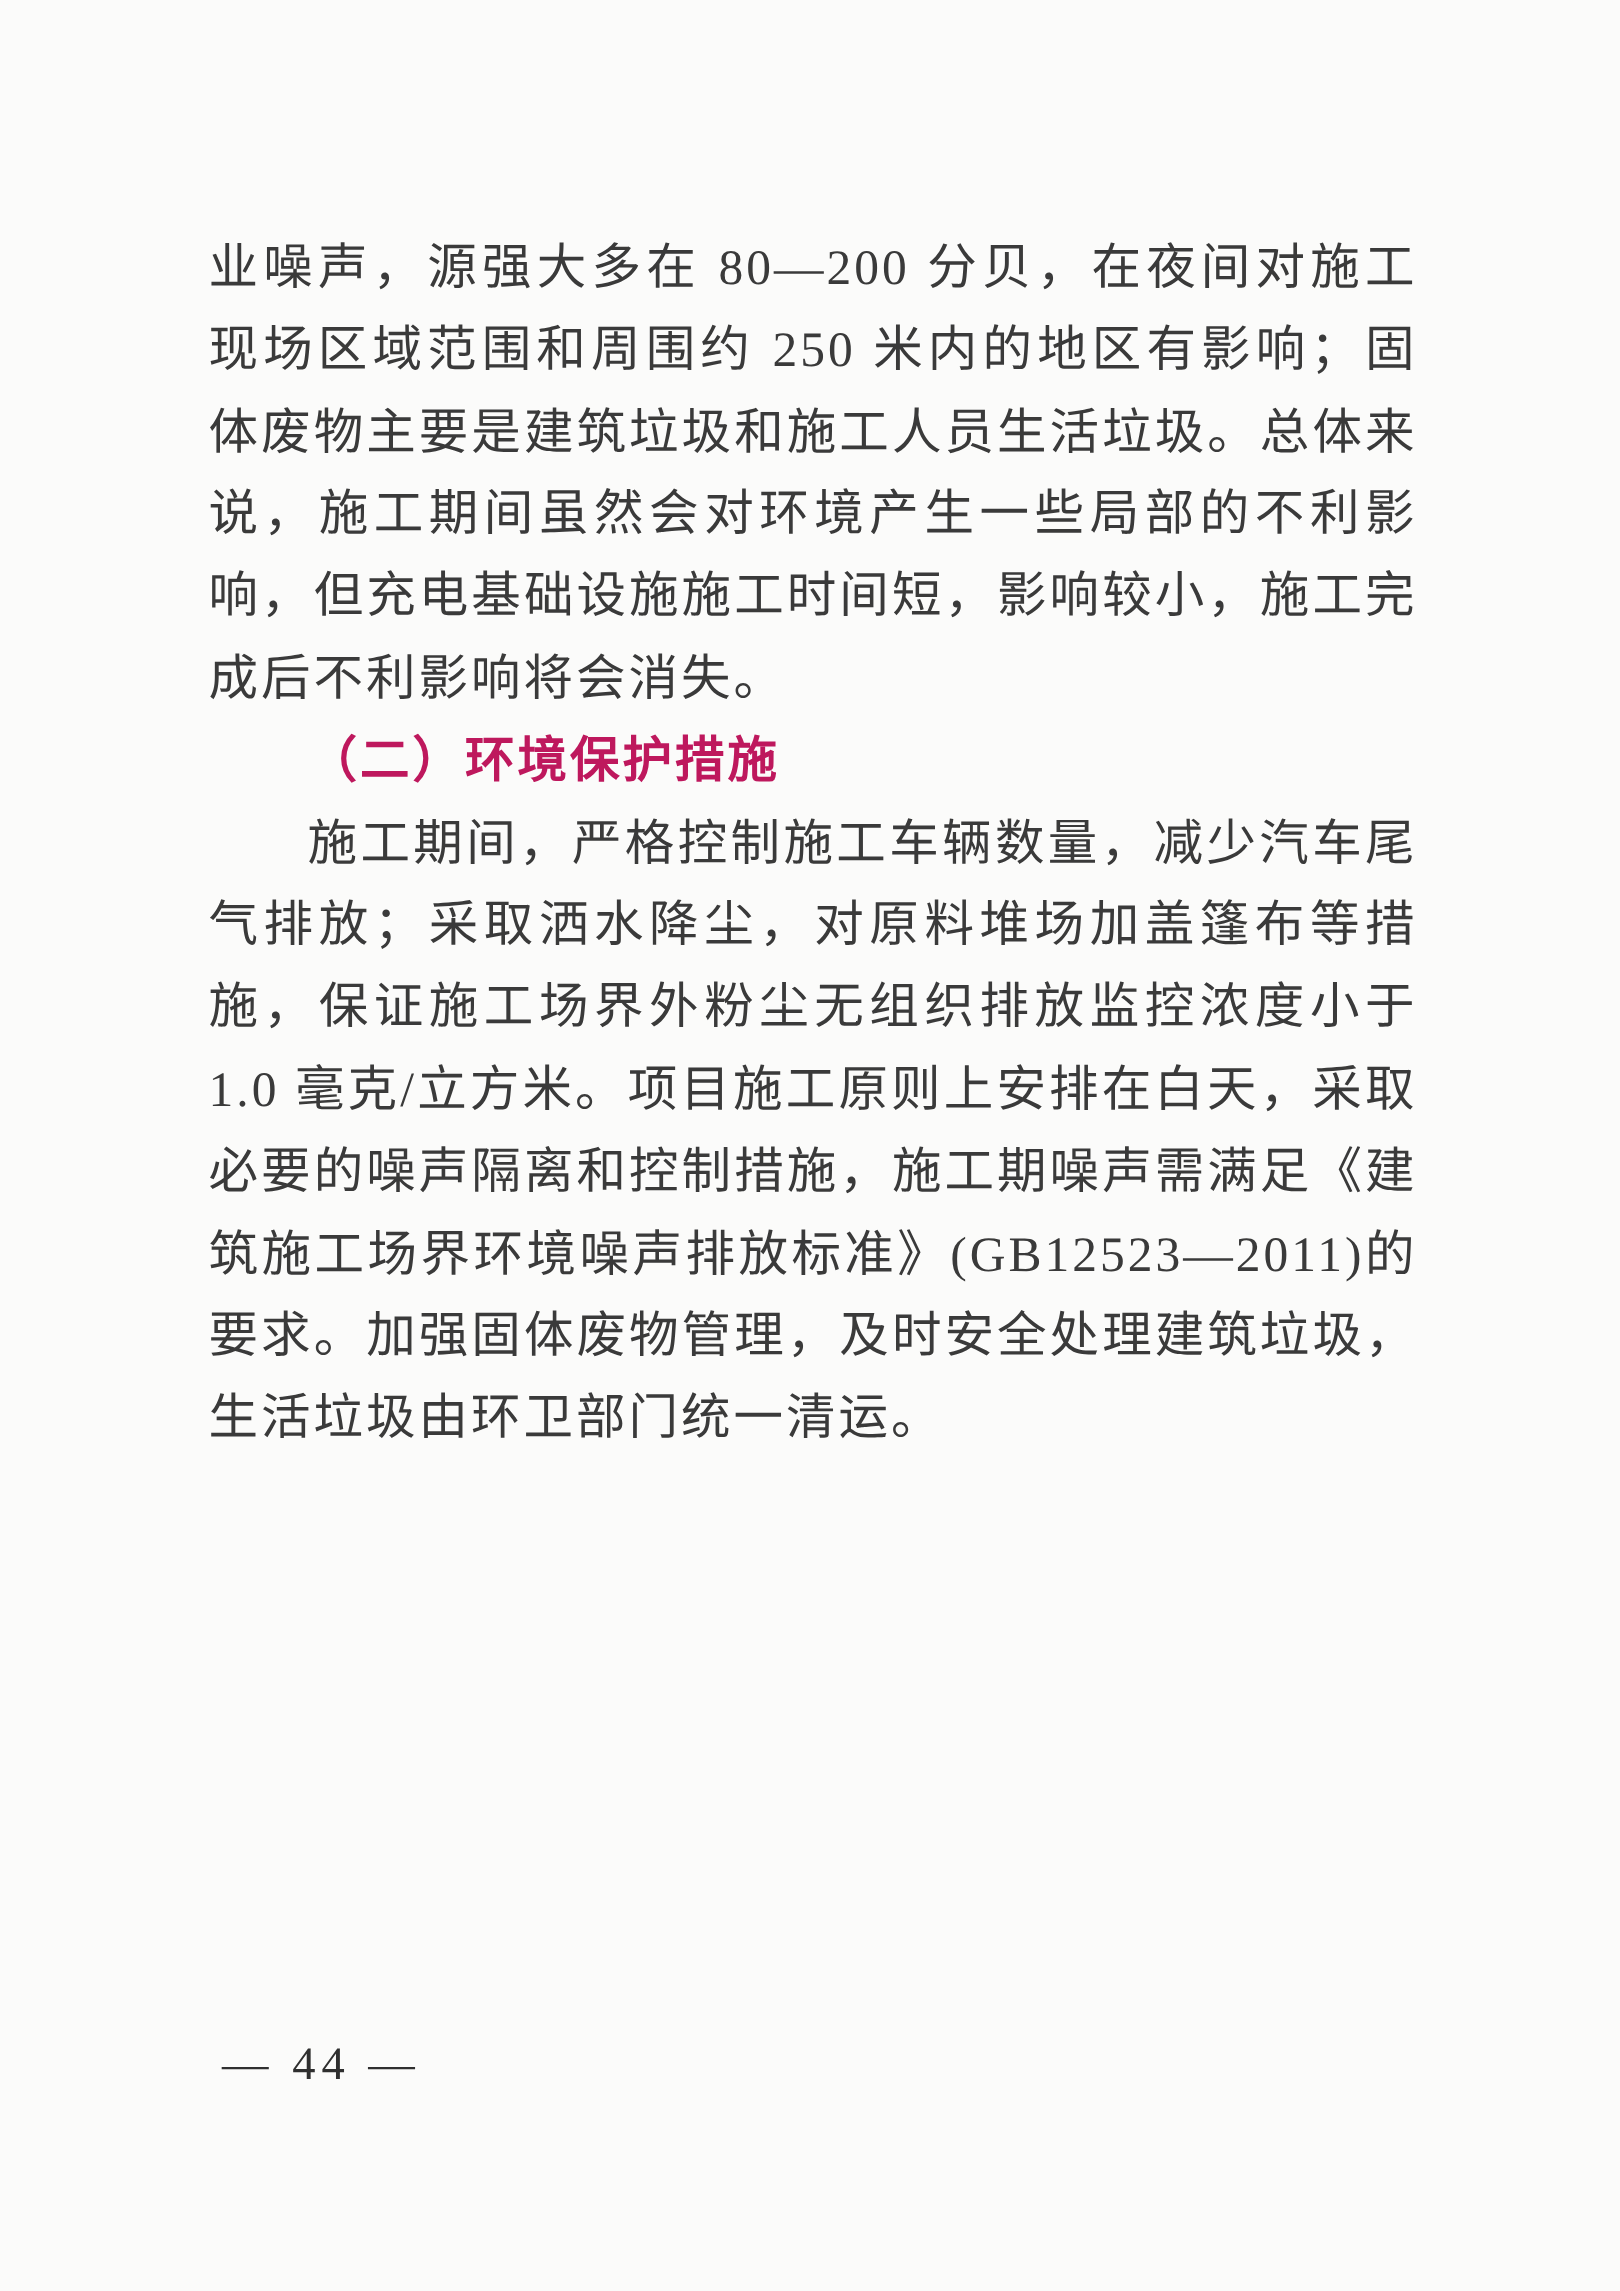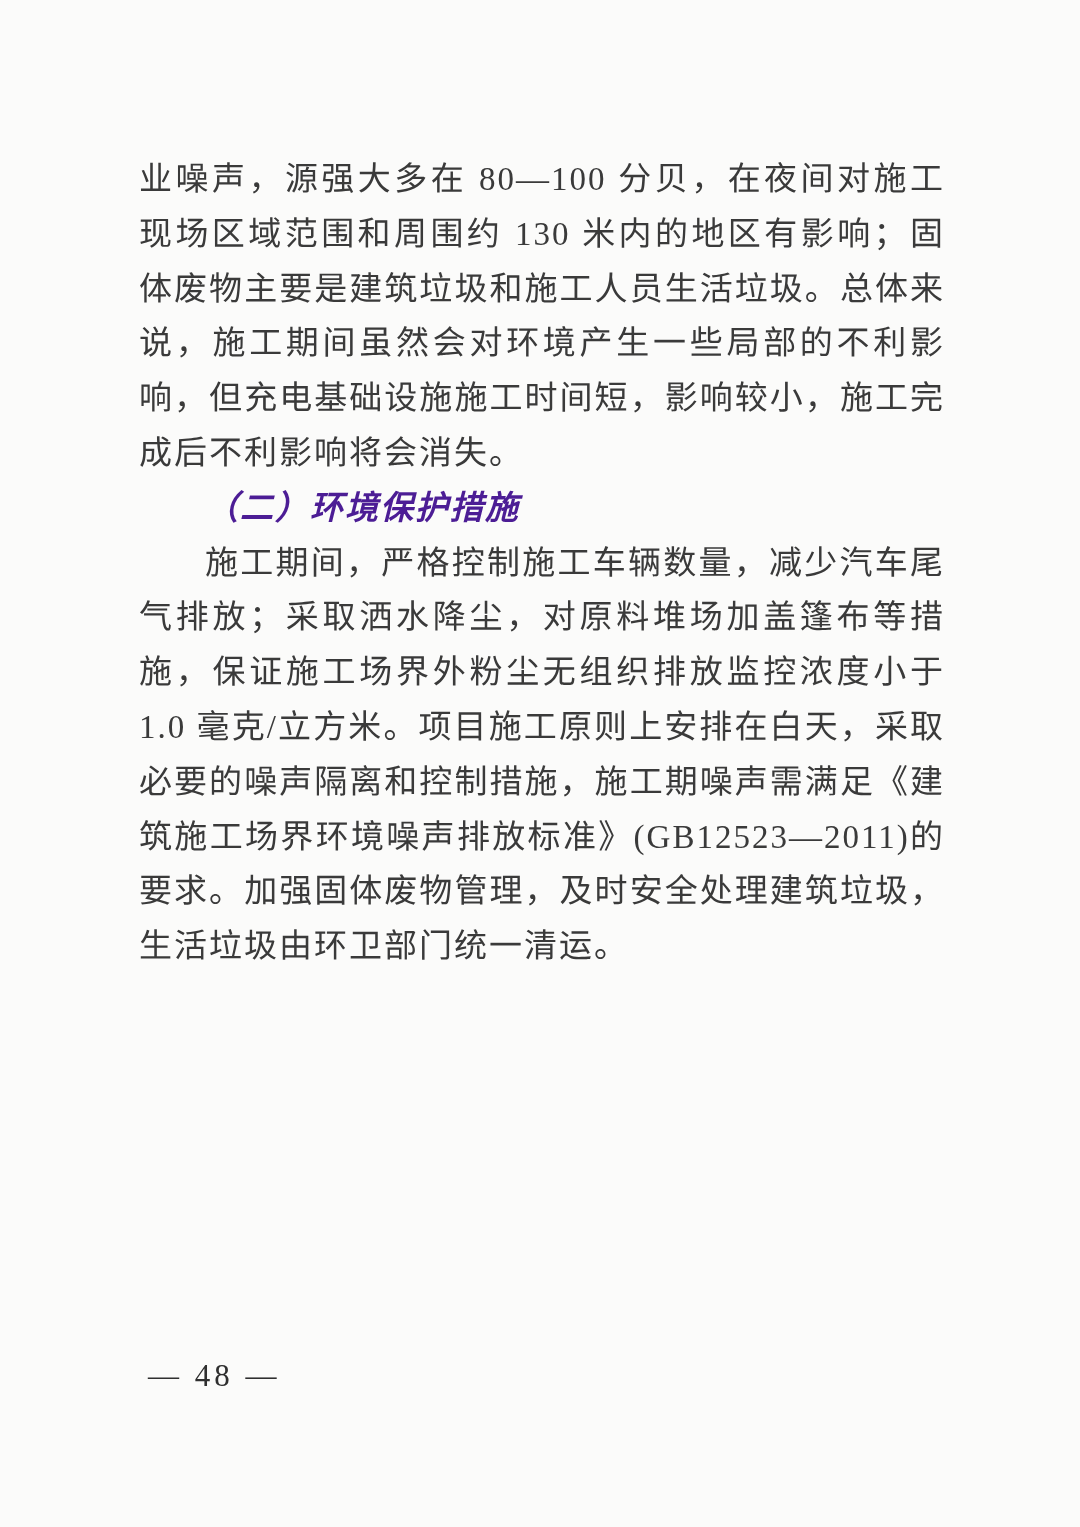--- a/index.html
+++ b/index.html
@@ -35,38 +35,37 @@
   .para {
     margin: 0;
   }
   .para.indent {
     text-indent: 2em;
   }
   .heading {
     margin: 0;
     text-indent: 2em;
     font-weight: bold;
-    color: #4c1d95;
-    font-style: italic;
+    color: #be185d;
   }
   .page-number {
     position: absolute;
     left: 148px;
     top: 1358px;
     font-size: 31px;
     letter-spacing: 4px;
     color: #2f2f2f;
   }
 </style>
 </head>
 <body>
 
 <div class="page">
 
   <main class="doc-body">
-    <p class="para">业噪声，源强大多在 80—100 分贝，在夜间对施工现场区域范围和周围约 130 米内的地区有影响；固体废物主要是建筑垃圾和施工人员生活垃圾。总体来说，施工期间虽然会对环境产生一些局部的不利影响，但充电基础设施施工时间短，影响较小，施工完成后不利影响将会消失。</p>
+    <p class="para">业噪声，源强大多在 80—200 分贝，在夜间对施工现场区域范围和周围约 250 米内的地区有影响；固体废物主要是建筑垃圾和施工人员生活垃圾。总体来说，施工期间虽然会对环境产生一些局部的不利影响，但充电基础设施施工时间短，影响较小，施工完成后不利影响将会消失。</p>
     <h2 class="heading" style="font-size:33px;">（二）环境保护措施</h2>
     <p class="para indent">施工期间，严格控制施工车辆数量，减少汽车尾气排放；采取洒水降尘，对原料堆场加盖篷布等措施，保证施工场界外粉尘无组织排放监控浓度小于 1.0 毫克/立方米。项目施工原则上安排在白天，采取必要的噪声隔离和控制措施，施工期噪声需满足《建筑施工场界环境噪声排放标准》(GB12523—2011)的要求。加强固体废物管理，及时安全处理建筑垃圾，生活垃圾由环卫部门统一清运。</p>
   </main>
 
-  <div class="page-number">— 48 —</div>
+  <div class="page-number">— 44 —</div>
 
 </div>
 
 </body></html>

